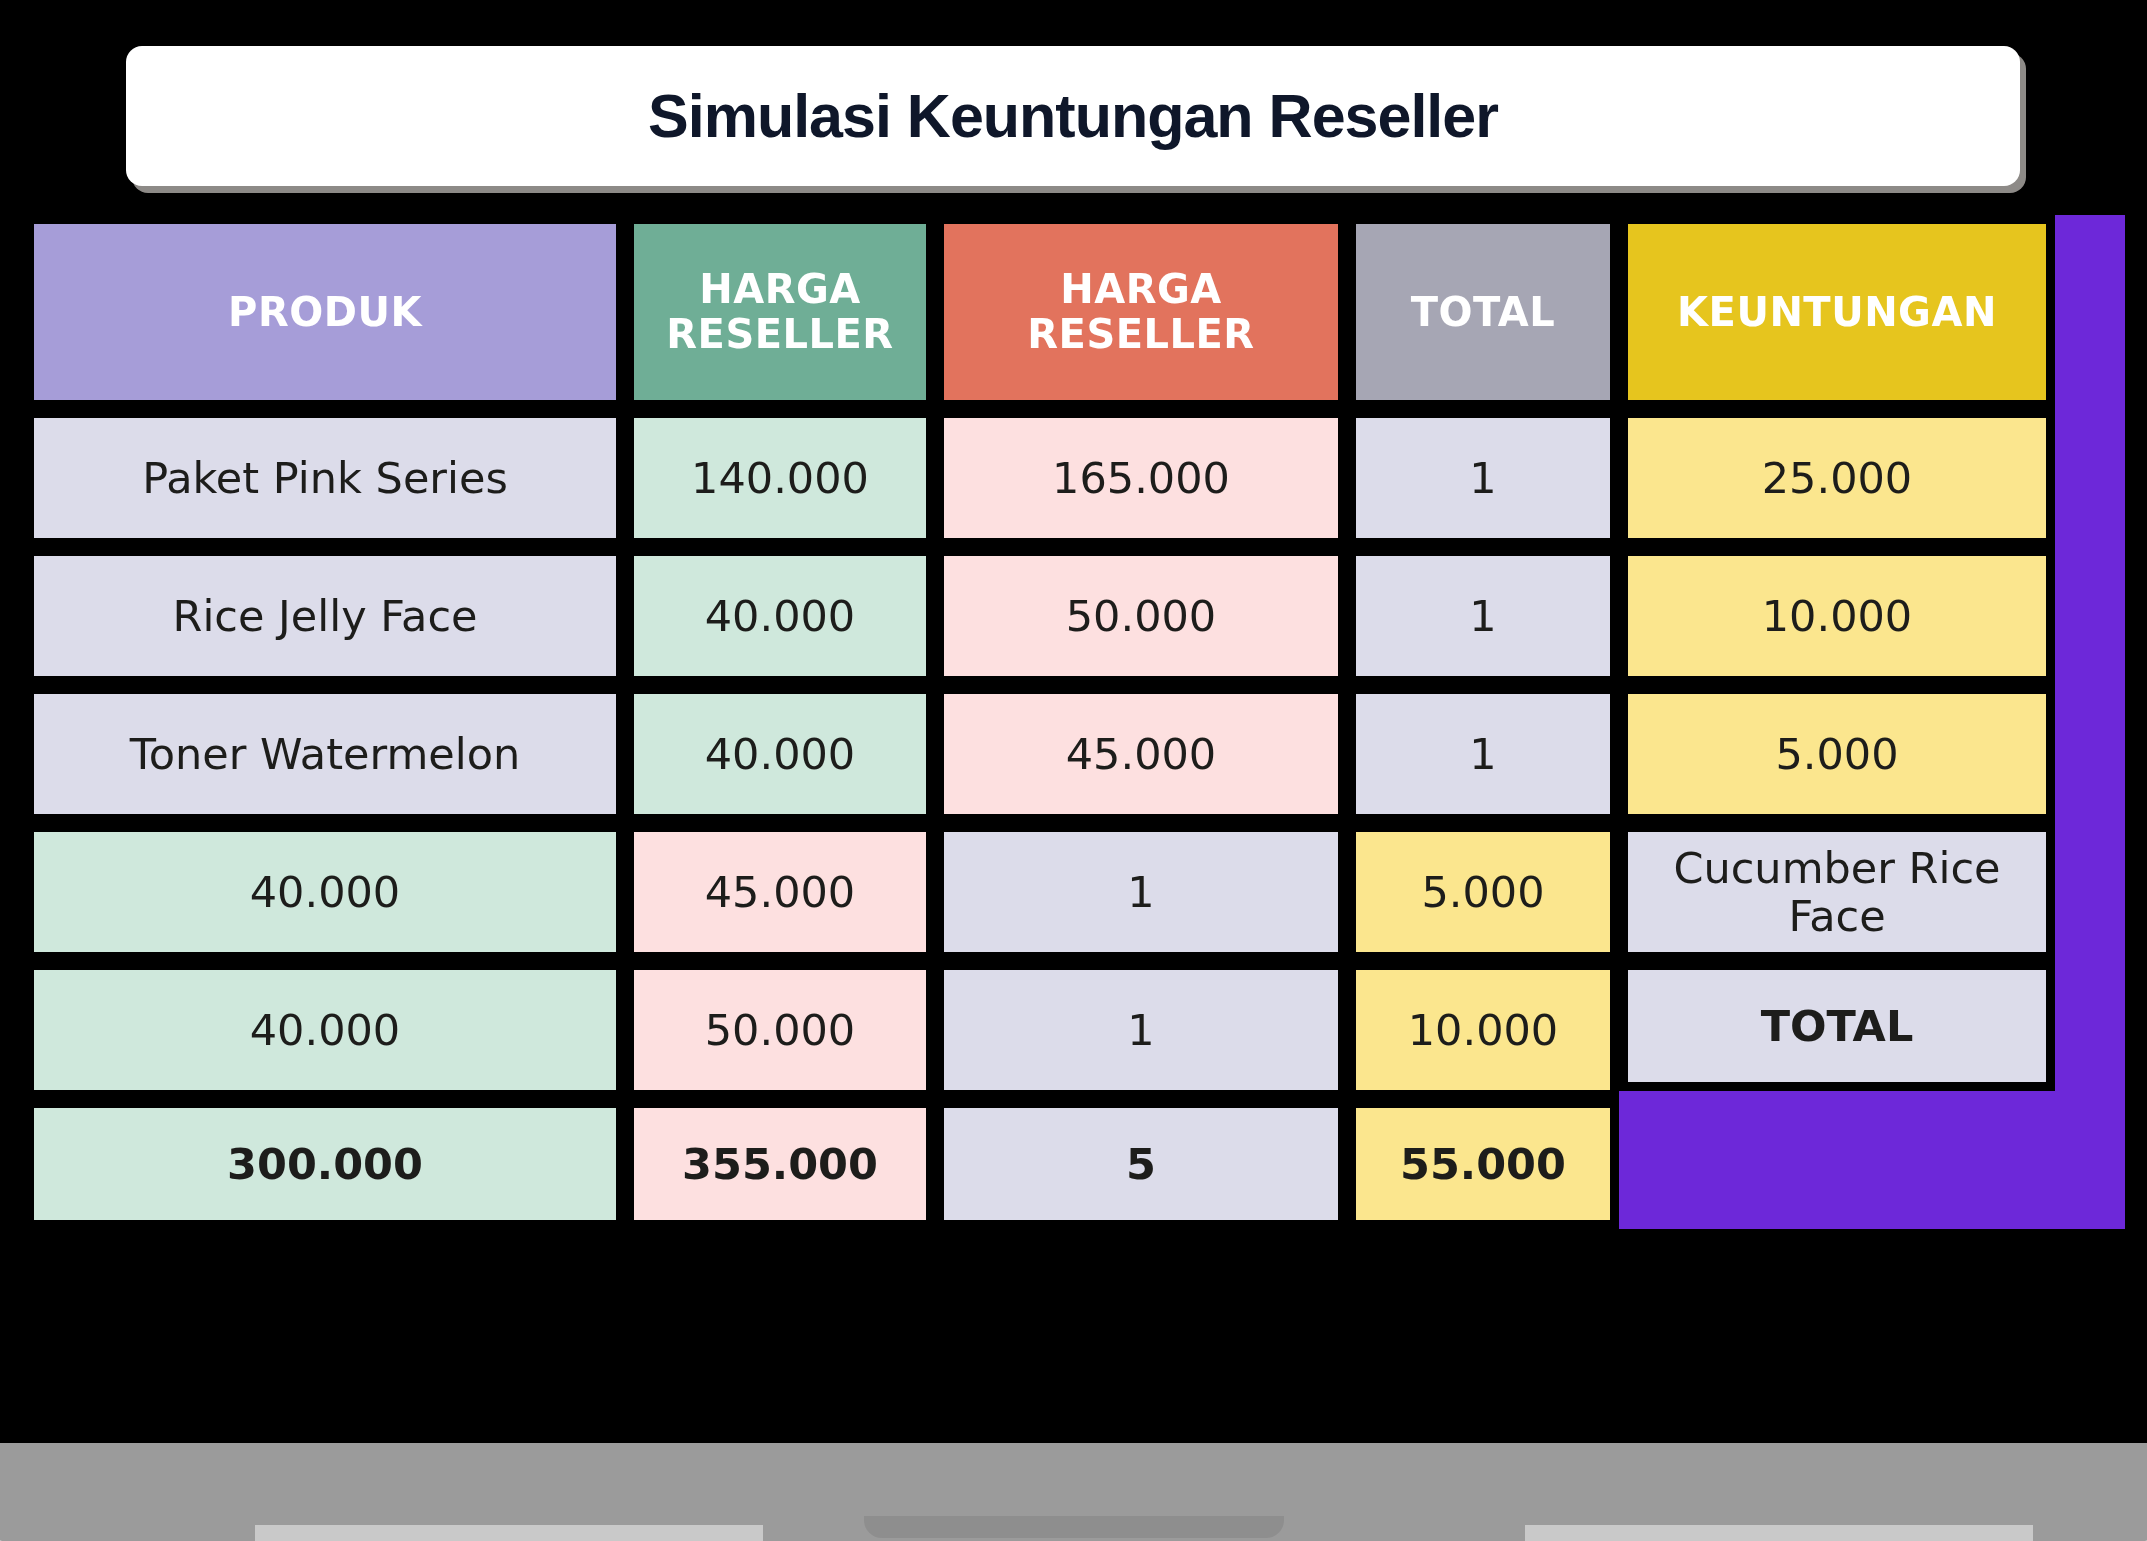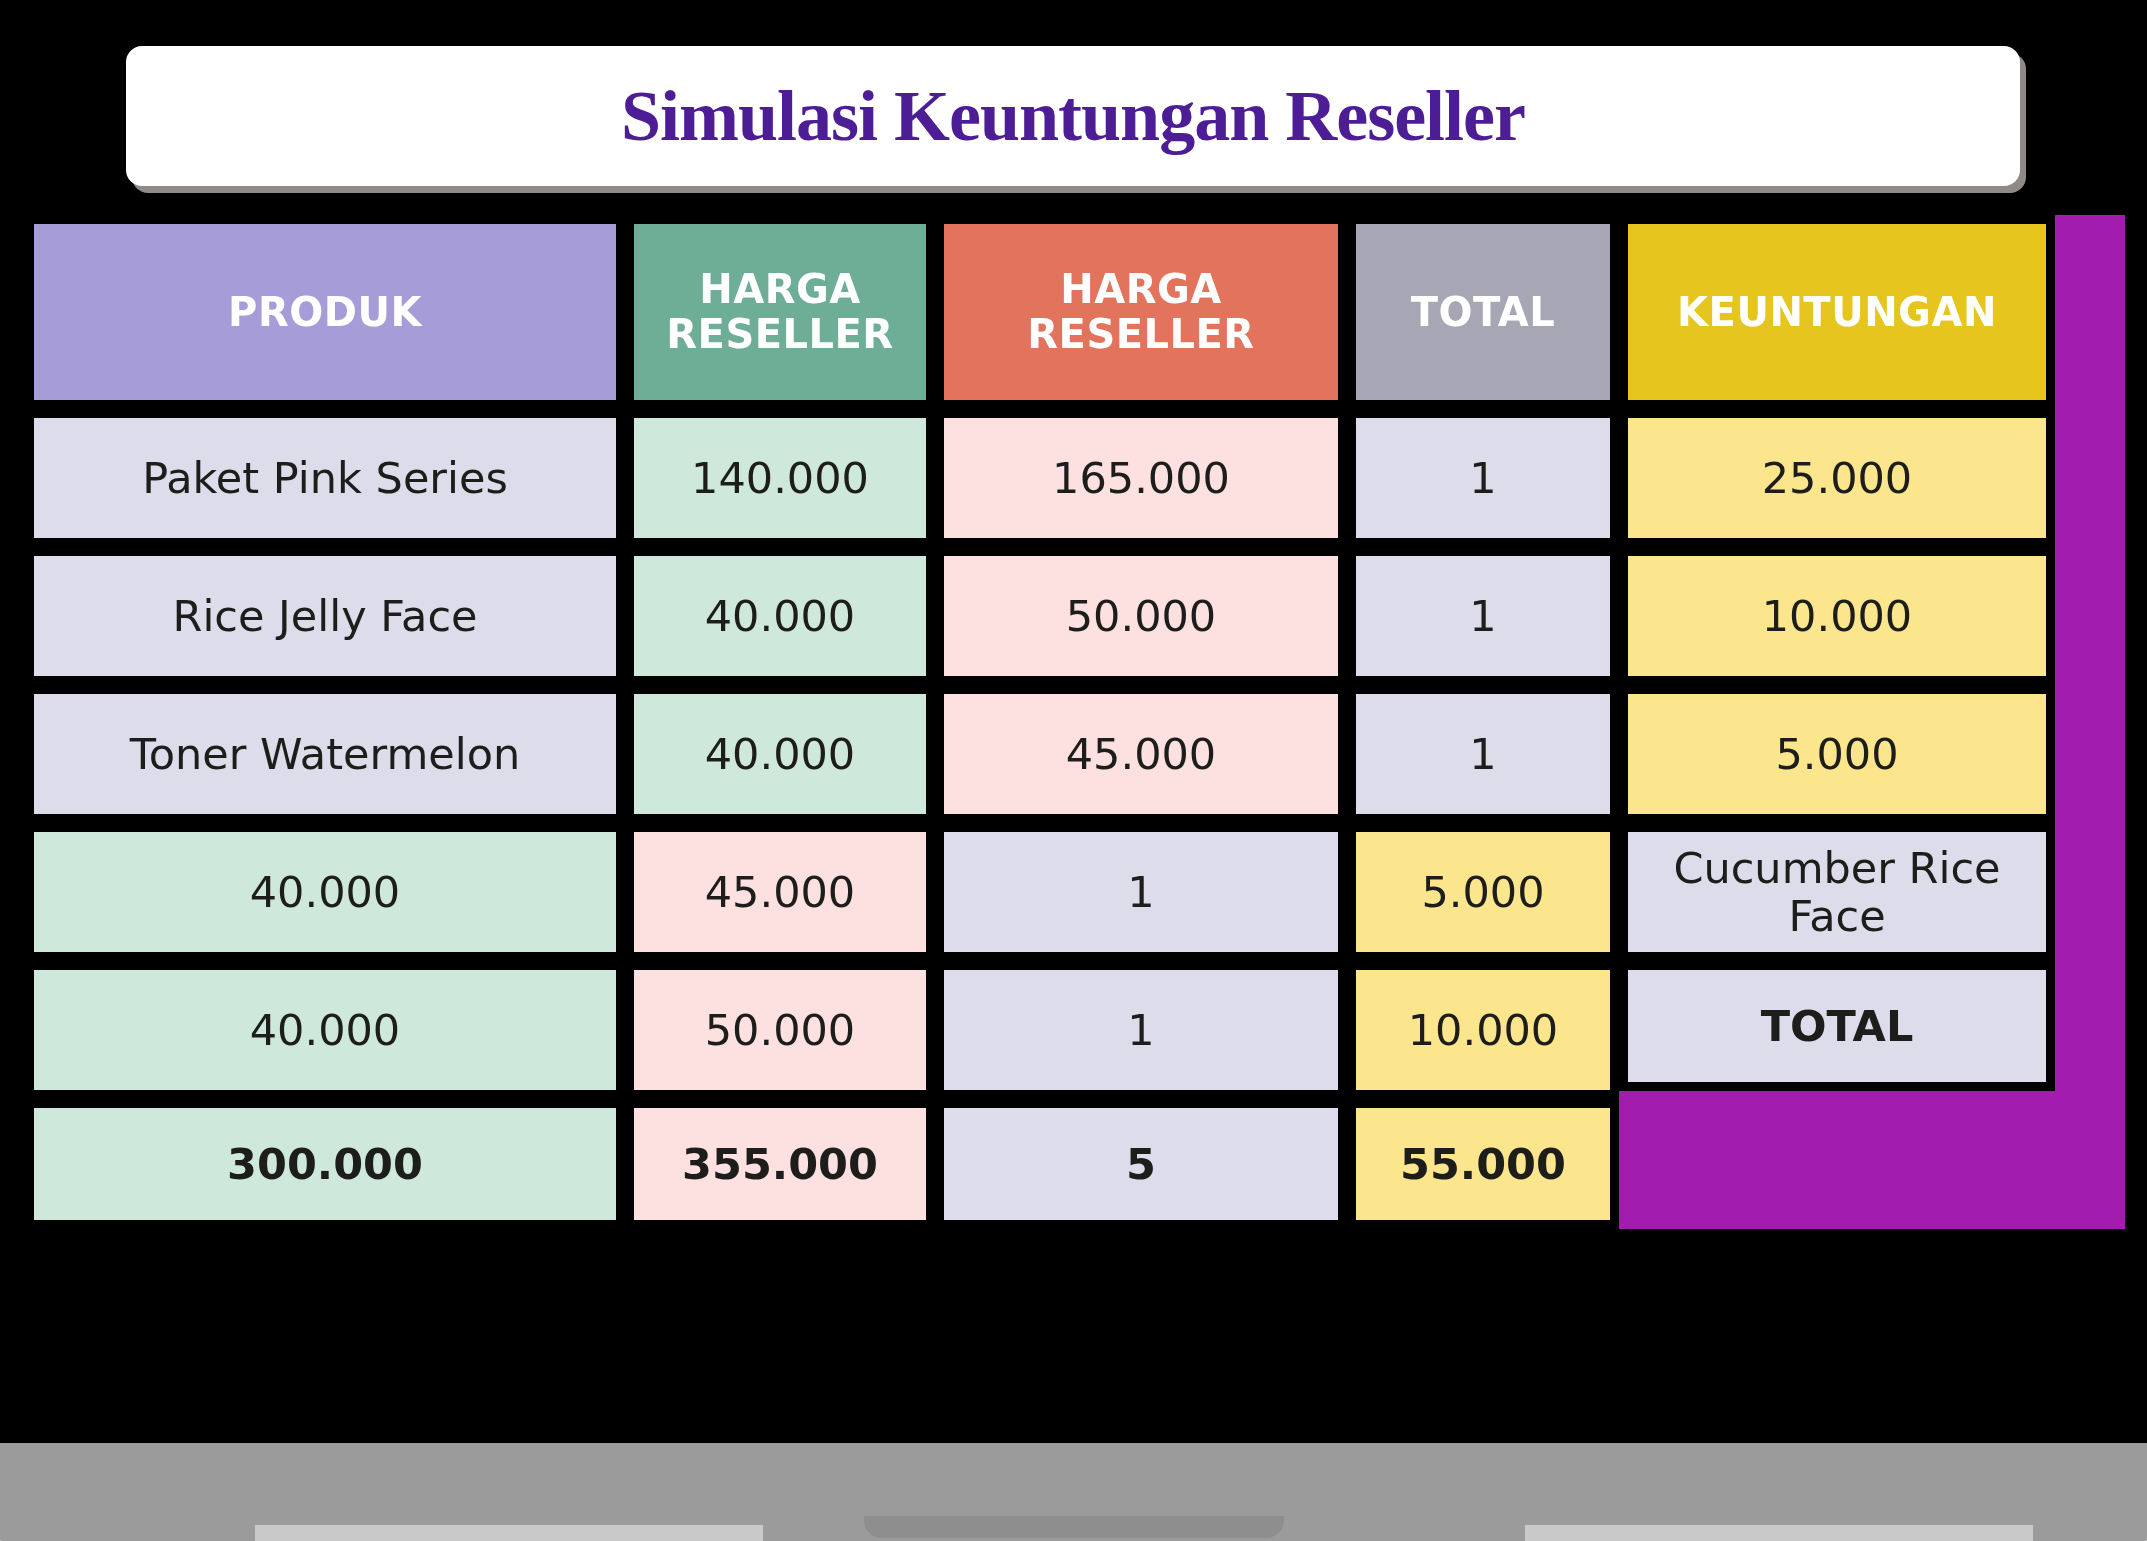--- a/index.html
+++ b/index.html
@@ -27,39 +27,39 @@
     width: 1894px;
     height: 140px;
     background: #ffffff;
     border-radius: 16px;
     box-shadow: 6px 7px 0 0 #8d8a87;
     display: flex;
     align-items: center;
     justify-content: center;
   }
   .title-text {
-    font-family: Liberation Serif, serif;
+    font-family: Liberation Sans, sans-serif;
     font-weight: 700;
-    font-size: 72px;
+    font-size: 61px;
     letter-spacing: -1px;
-    color: #4c1d95;
+    color: #0f172a;
     white-space: nowrap;
   }
 
   
   .table {
     position: absolute;
     left: 25px;
     top: 215px;
     width: 2100px;
     display: grid;
     grid-template-columns: 600px 310px 412px 272px 436px;
     grid-auto-rows: auto;
     gap: 0px;
-    background: #a21caf;
+    background: #6d28d9;
   }
 
   .cell {
     display: flex;
     align-items: center;
     justify-content: center;
     text-align: center;
     border: 9px solid #000000;
     line-height: 1.12;
   }

